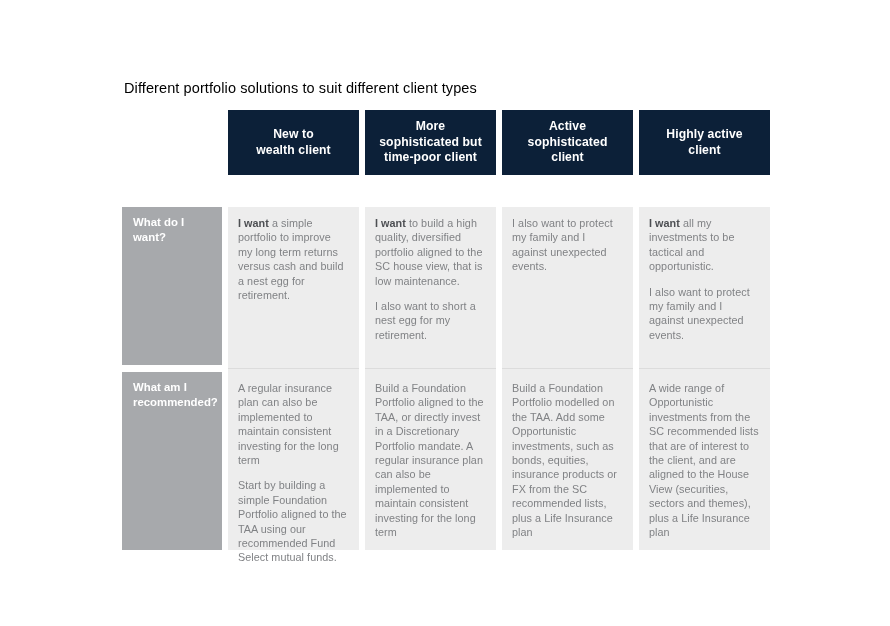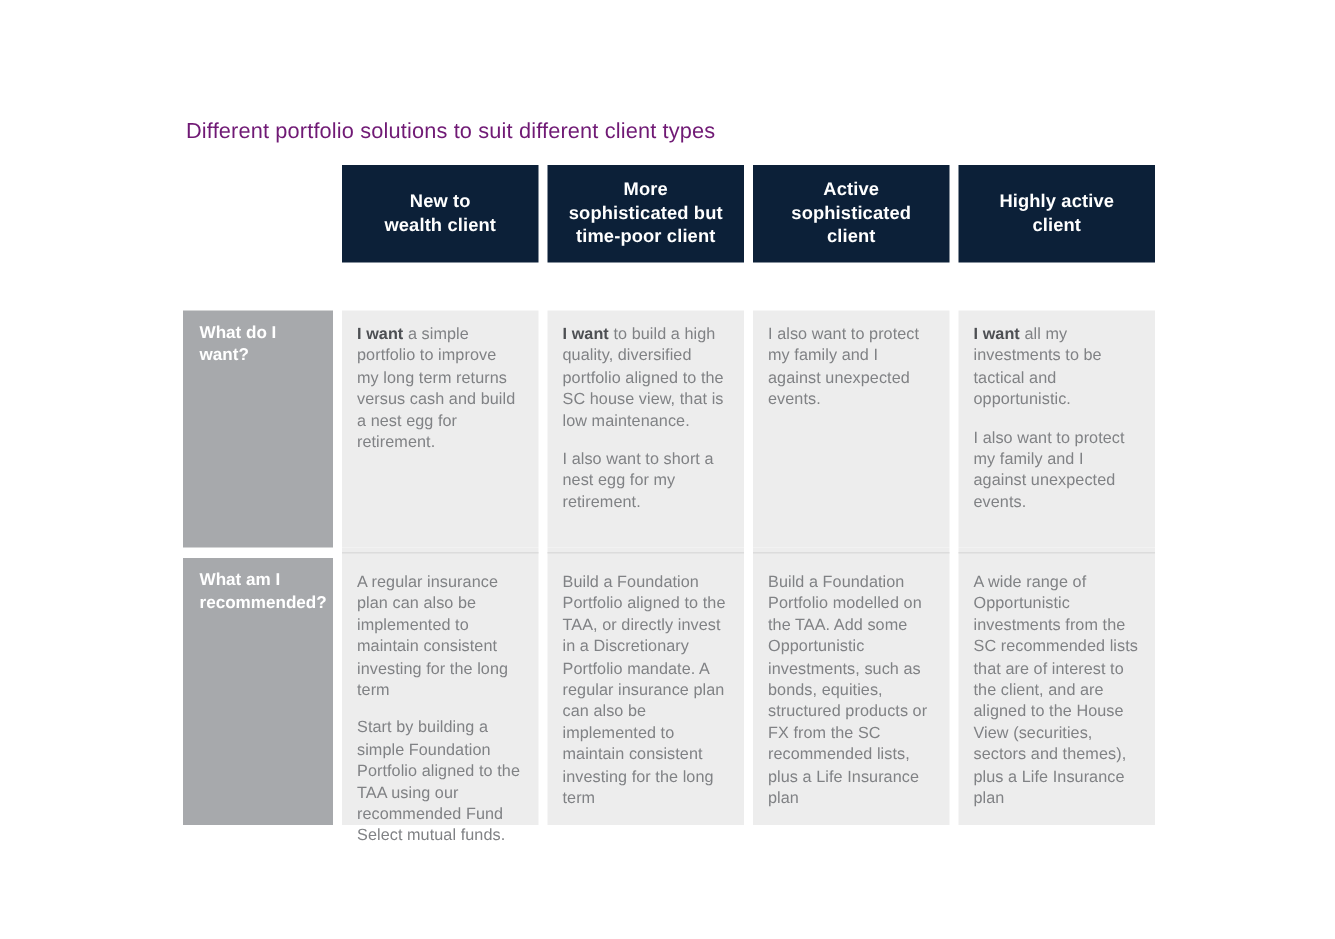--- a/index.html
+++ b/index.html
@@ -22,21 +22,21 @@
     height: 626px;
   }
 
   
   .title {
     position: absolute;
     left: 124px;
     top: 78px;
     font-size: 14.5px;
     line-height: 20px;
-    color: #701a75;
+    color: #000000;
     letter-spacing: 0.1px;
     white-space: nowrap;
   }
 
   
   .matrix {
     position: absolute;
     left: 122px;
     top: 110px;
     width: 656px;
@@ -211,21 +211,21 @@
       <div class="data-col body-cell">
           <p>A regular insurance plan can also be implemented to maintain consistent investing for the long term</p>
           <p>Start by building a simple Foundation Portfolio aligned to the TAA using our recommended Fund Select mutual funds.</p>
         </div>
       <div class="gap-col"></div>
       <div class="data-col body-cell">
           <p>Build a Foundation Portfolio aligned to the TAA, or directly invest in a Discretionary Portfolio mandate. A regular insurance plan can also be implemented to maintain consistent investing for the long term</p>
         </div>
       <div class="gap-col"></div>
       <div class="data-col body-cell">
-          <p>Build a Foundation Portfolio modelled on the TAA. Add some Opportunistic investments, such as bonds, equities, structured products or FX from the SC recommended lists, plus a Life Insurance plan</p>
+          <p>Build a Foundation Portfolio modelled on the TAA. Add some Opportunistic investments, such as bonds, equities, insurance products or FX from the SC recommended lists, plus a Life Insurance plan</p>
         </div>
       <div class="gap-col"></div>
       <div class="data-col body-cell">
           <p>A wide range of Opportunistic investments from the SC recommended lists that are of interest to the client, and are aligned to the House View (securities, sectors and themes), plus a Life Insurance plan</p>
         </div>
     </div>
 
   </div>
 </div>
 

